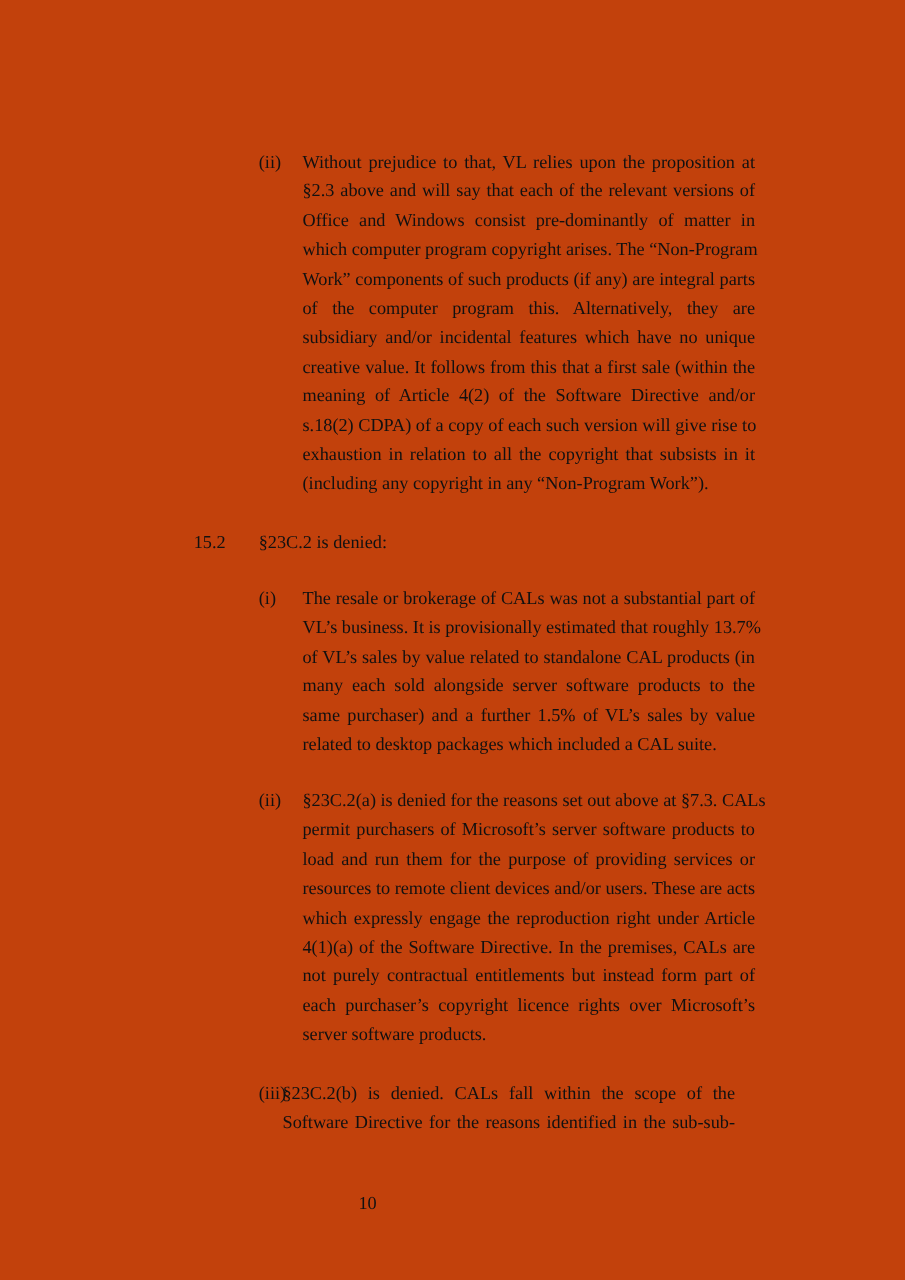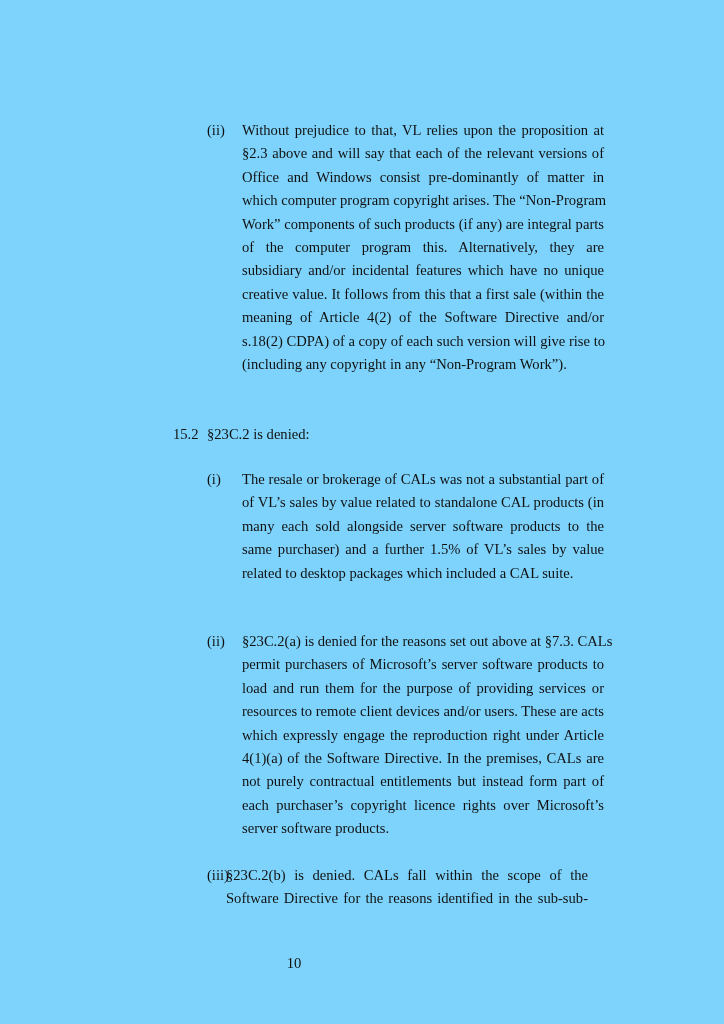--- a/index.html
+++ b/index.html
@@ -1,18 +1,18 @@
 <!DOCTYPE html>
 <html><head>
 <meta charset="utf-8">
 <style>
   html, body { margin: 0; padding: 0; background: #ffffff; }
   body { width: 724px; height: 1024px; position: relative; overflow: hidden;
          font-family: "Liberation Serif", "DejaVu Serif", serif; color: #111111; }
-  .page { position: absolute; left: 0; top: 0; width: 724px; height: 1024px; background: #7dd3fc; }
+  .page { position: absolute; left: 0; top: 0; width: 724px; height: 1024px; background: #c2410c; }
   .para { position: absolute; font-size: 14.6px; line-height: 23.4px; }
   .label { position: absolute; }
   .body { position: absolute; text-align: justify; text-align-last: left; }
   .body .ln { display: block; text-align: justify; text-align-last: justify; white-space: nowrap; height: 23.4px; }
   .body .ln.last { text-align-last: left; }
   .page-number { position: absolute; top: 955px; left: 0; width: 588px; text-align: center; font-size: 14.6px; }
 </style>
 </head>
 <body>
 
@@ -24,33 +24,35 @@
       <span class="ln">Without prejudice to that, VL relies upon the proposition at</span>
       <span class="ln">§2.3 above and will say that each of the relevant versions of</span>
       <span class="ln">Office and Windows consist pre-dominantly of matter in</span>
       <span class="ln">which computer program copyright arises. The “Non-Program</span>
       <span class="ln">Work” components of such products (if any) are integral parts</span>
       <span class="ln">of the computer program this. Alternatively, they are</span>
       <span class="ln">subsidiary and/or incidental features which have no unique</span>
       <span class="ln">creative value. It follows from this that a first sale (within the</span>
       <span class="ln">meaning of Article 4(2) of the Software Directive and/or</span>
       <span class="ln">s.18(2) CDPA) of a copy of each such version will give rise to</span>
+      <span class="ln">exhaustion in relation to all the copyright that subsists in it</span>
       <span class="ln last">(including any copyright in any “Non-Program Work”).</span>
     </div>
   </div>
 
   <div class="para" style="top:423px; left:0; width:724px;">
-    <span class="label" style="left:173px;">15.2</span>
+    <span class="label" style="left:155px;">15.2</span>
     <span class="label" style="left:207px;">§23C.2 is denied:</span>
   </div>
 
   <div class="para" style="top:468px; left:0; width:724px;">
     <span class="label" style="left:207px;">(i)</span>
     <div class="body" style="left:242px; width:362px;">
       <span class="ln">The resale or brokerage of CALs was not a substantial part of</span>
+      <span class="ln">VL’s business. It is provisionally estimated that roughly 13.7%</span>
       <span class="ln">of VL’s sales by value related to standalone CAL products (in</span>
       <span class="ln">many each sold alongside server software products to the</span>
       <span class="ln">same purchaser) and a further 1.5% of VL’s sales by value</span>
       <span class="ln last">related to desktop packages which included a CAL suite.</span>
     </div>
   </div>
 
   <div class="para" style="top:630px; left:0; width:724px;">
     <span class="label" style="left:207px;">(ii)</span>
     <div class="body" style="left:242px; width:362px;">

